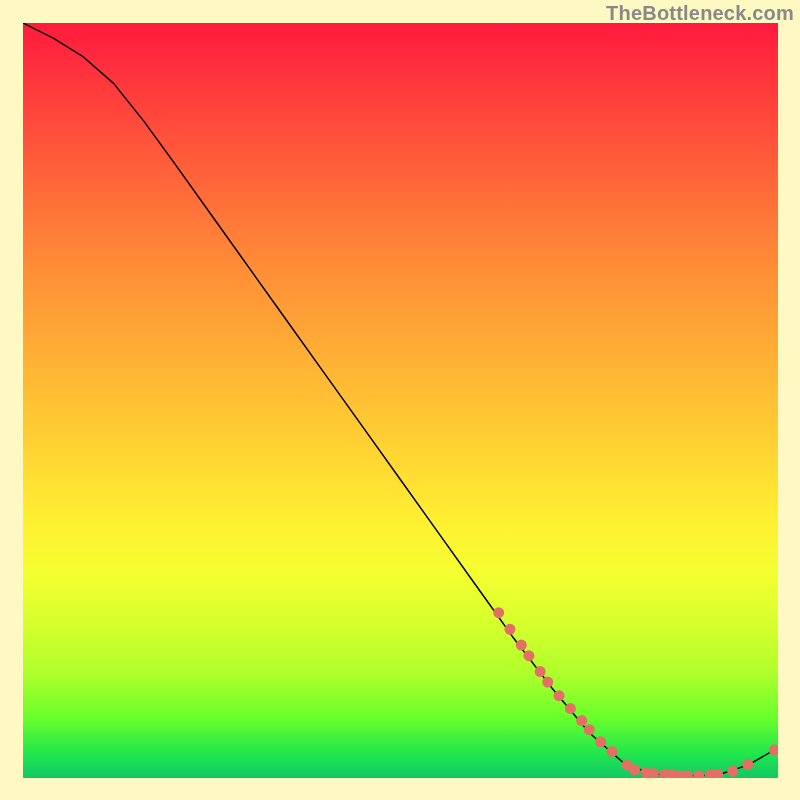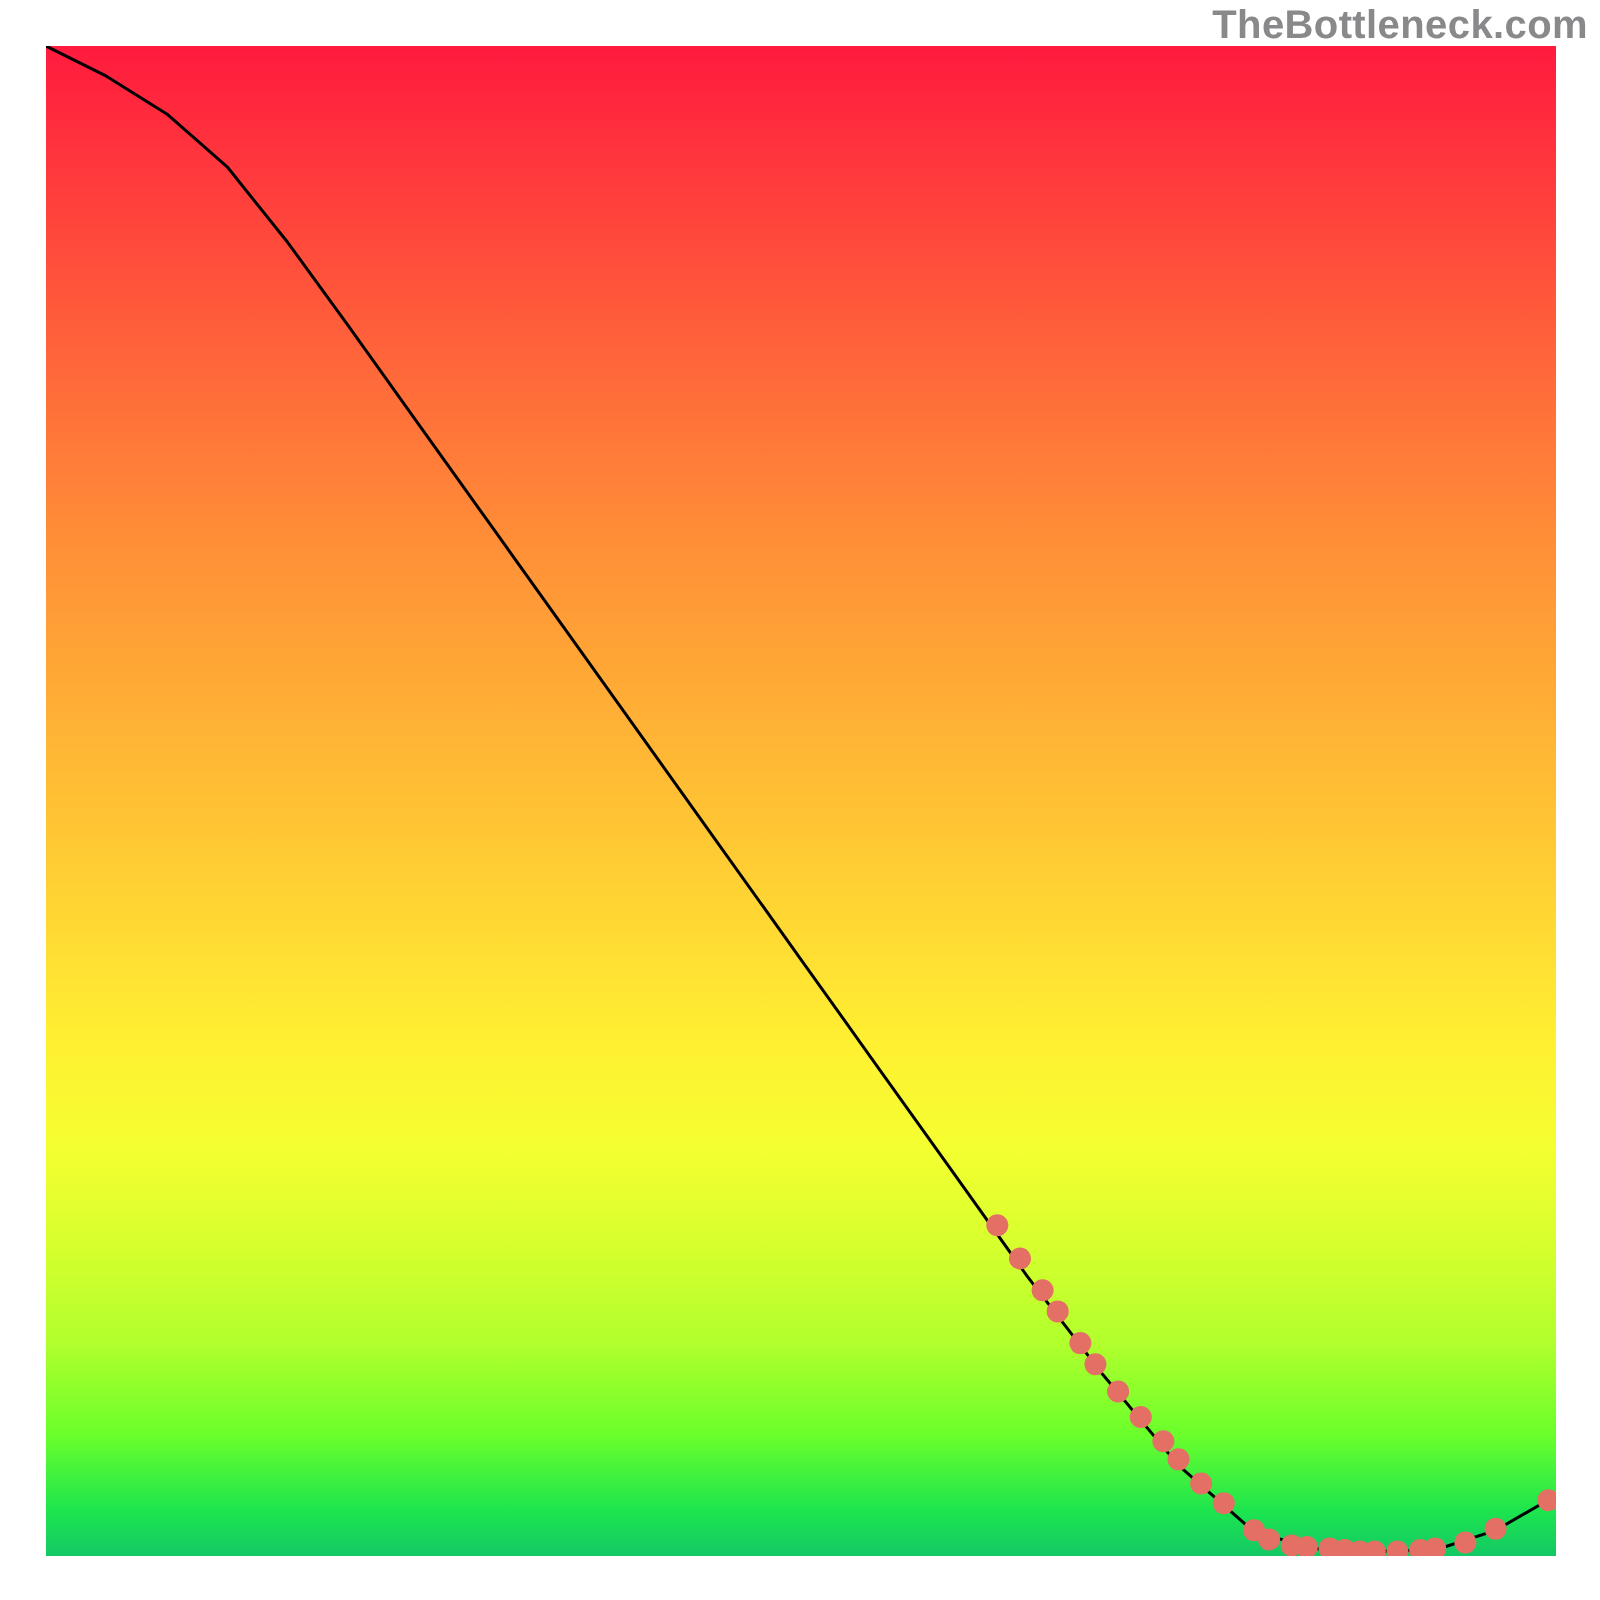--- a/index.html
+++ b/index.html
@@ -7,21 +7,21 @@
     padding: 0;
     width: 800px;
     height: 800px;
     background: #000;
     overflow: hidden;
   }
   .stage {
     position: relative;
     width: 800px;
     height: 800px;
-    background: #ffffff;
+    background: #fef9c3;
   }
   .plot {
     position: absolute;
     left: 23px;
     top: 23px;
     width: 755px;
     height: 755px;
     
     background: linear-gradient(
       to bottom,

